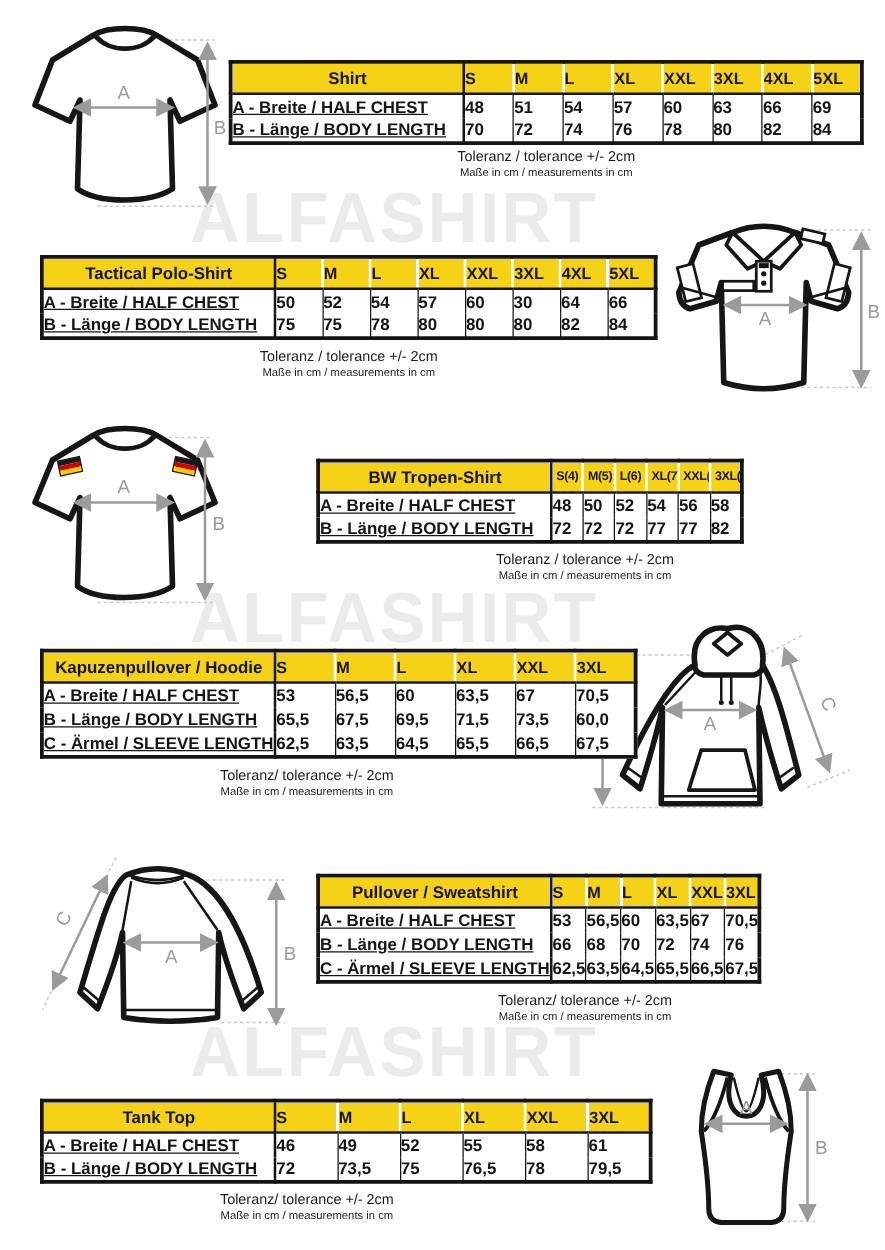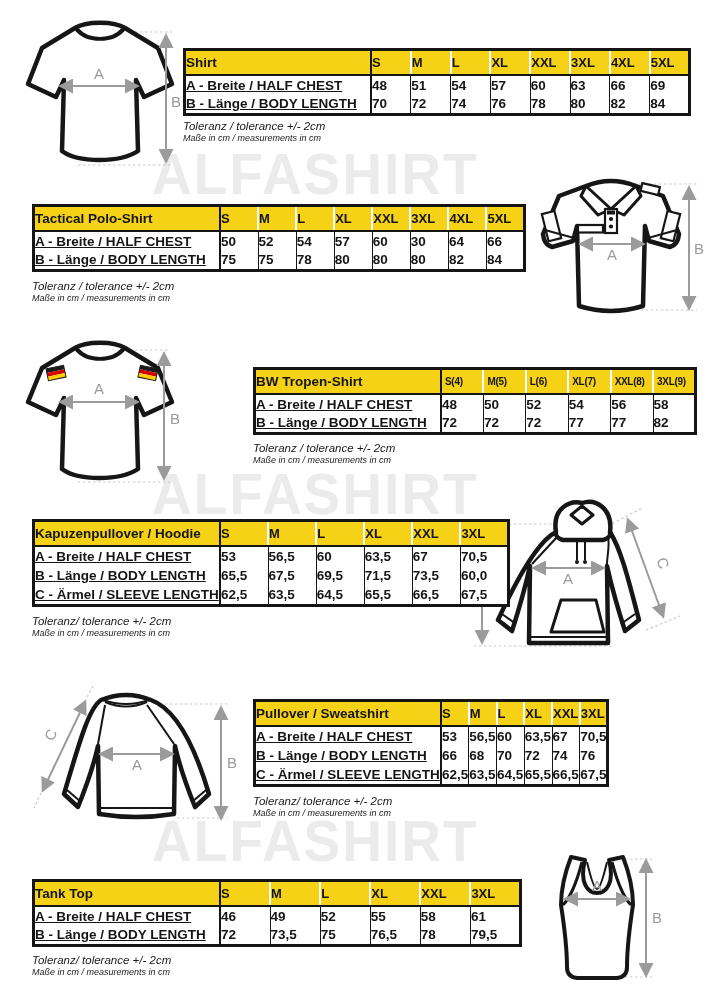--- a/index.html
+++ b/index.html
@@ -8,28 +8,28 @@
           font-family:"Liberation Sans",sans-serif;}
   .wm{position:absolute;left:152px;width:390px;font-size:55px;font-weight:800;letter-spacing:2px;
       color:#ebebeb;white-space:nowrap;z-index:0;transform:scaleY(1.03);line-height:1;}
   .draw{position:absolute;z-index:1;}
   .tbl{position:absolute;z-index:2;}
   .tbl table{width:100%;border-collapse:collapse;table-layout:fixed;background:#fff;
       border:3px solid var(--ink);font-weight:bold;color:var(--ink);}
   .tbl th,.tbl td{padding:0;overflow:hidden;white-space:nowrap;}
   .tbl th:first-child,.tbl td:first-child{width:184px;}
   .tbl thead tr{height:25px;} .tbl tbody tr{height:20px;}
-  .t-title{background:var(--yel);text-align:left;padding-left:7px;font-size:13.5px;
+  .t-title{background:var(--yel);text-align:center;padding-left:7px;font-size:13.5px;
       border-right:2.5px solid var(--ink);border-bottom:2.5px solid var(--ink);margin-left:23px;}
   .t-size{background:var(--yel);text-align:left;padding-left:9px;font-size:13px;
       border-left:2px solid #fff;border-bottom:2.5px solid var(--ink);}
   .d-label{text-align:left;font-size:13.5px;padding-left:7px;border-right:2.5px solid var(--ink);text-decoration:underline;}
   .d-val{text-align:left;font-size:13.5px;padding-left:9px;border-left:1.5px solid var(--ink);}
   .compact .t-size{padding-left:3px;font-size:10px;letter-spacing:-0.3px;}
-  .tol{position:absolute;z-index:2;color:#1a1a1a;font-style:italic;}
+  .tol{position:absolute;z-index:2;text-align:center;color:#1a1a1a;}
   .tol .l1{font-size:11.5px;} .tol .l2{font-size:9px;margin-top:1px;}
   
   .garment{fill:#fff;stroke:#161616;stroke-width:4.5;stroke-linejoin:round;}
   .ln3{fill:none;stroke:#161616;stroke-width:3;stroke-linejoin:round;}
   .ln3f{fill:#fff;stroke:#161616;stroke-width:3;stroke-linejoin:round;}
   .ln2{fill:none;stroke:#161616;stroke-width:2;}
   .ln2f{fill:#fff;stroke:#161616;stroke-width:2.2;}
   .dot{fill:none;stroke:#c9c9c9;stroke-width:1.2;stroke-dasharray:2.5,2.5;}
   .arrow{stroke:var(--arrow);stroke-width:2;fill:none;}
   .mlabel{fill:var(--arrow);font-size:15px;font-family:"Liberation Sans",sans-serif;}
@@ -212,21 +212,21 @@
         <rect x="119" y="39" width="18" height="4" fill="#d40000"></rect>
         <rect x="119" y="43" width="18" height="4" fill="#ffce00"></rect>
         <rect x="119" y="35" width="18" height="12" fill="none" stroke="#1a1a1a" stroke-width="1"></rect>
       </g>
       <line class="arrow" x1="41" y1="70" x2="117" y2="70" marker-start="url(#ar3)" marker-end="url(#ar3)"></line>
       <text class="mlabel" x="79" y="62" text-anchor="middle">A</text>
       <line class="arrow" x1="144" y1="22" x2="144" y2="146" marker-start="url(#ar3)" marker-end="url(#ar3)"></line>
       <text class="mlabel" x="150" y="92">B</text>
     </svg>
   </div>
-  <div class="tbl compact" style="left:253px;top:367px;width:444px">
+  <div class="tbl compact" style="left:253px;top:367px;width:342px">
       <table>
         <thead>
           <tr>
             <th class="t-title">BW Tropen-Shirt</th>
             <th class="t-size">S(4)</th>
             <th class="t-size">M(5)</th>
             <th class="t-size">L(6)</th>
             <th class="t-size">XL(7)</th>
             <th class="t-size">XXL(8)</th>
             <th class="t-size">3XL(9)</th>

